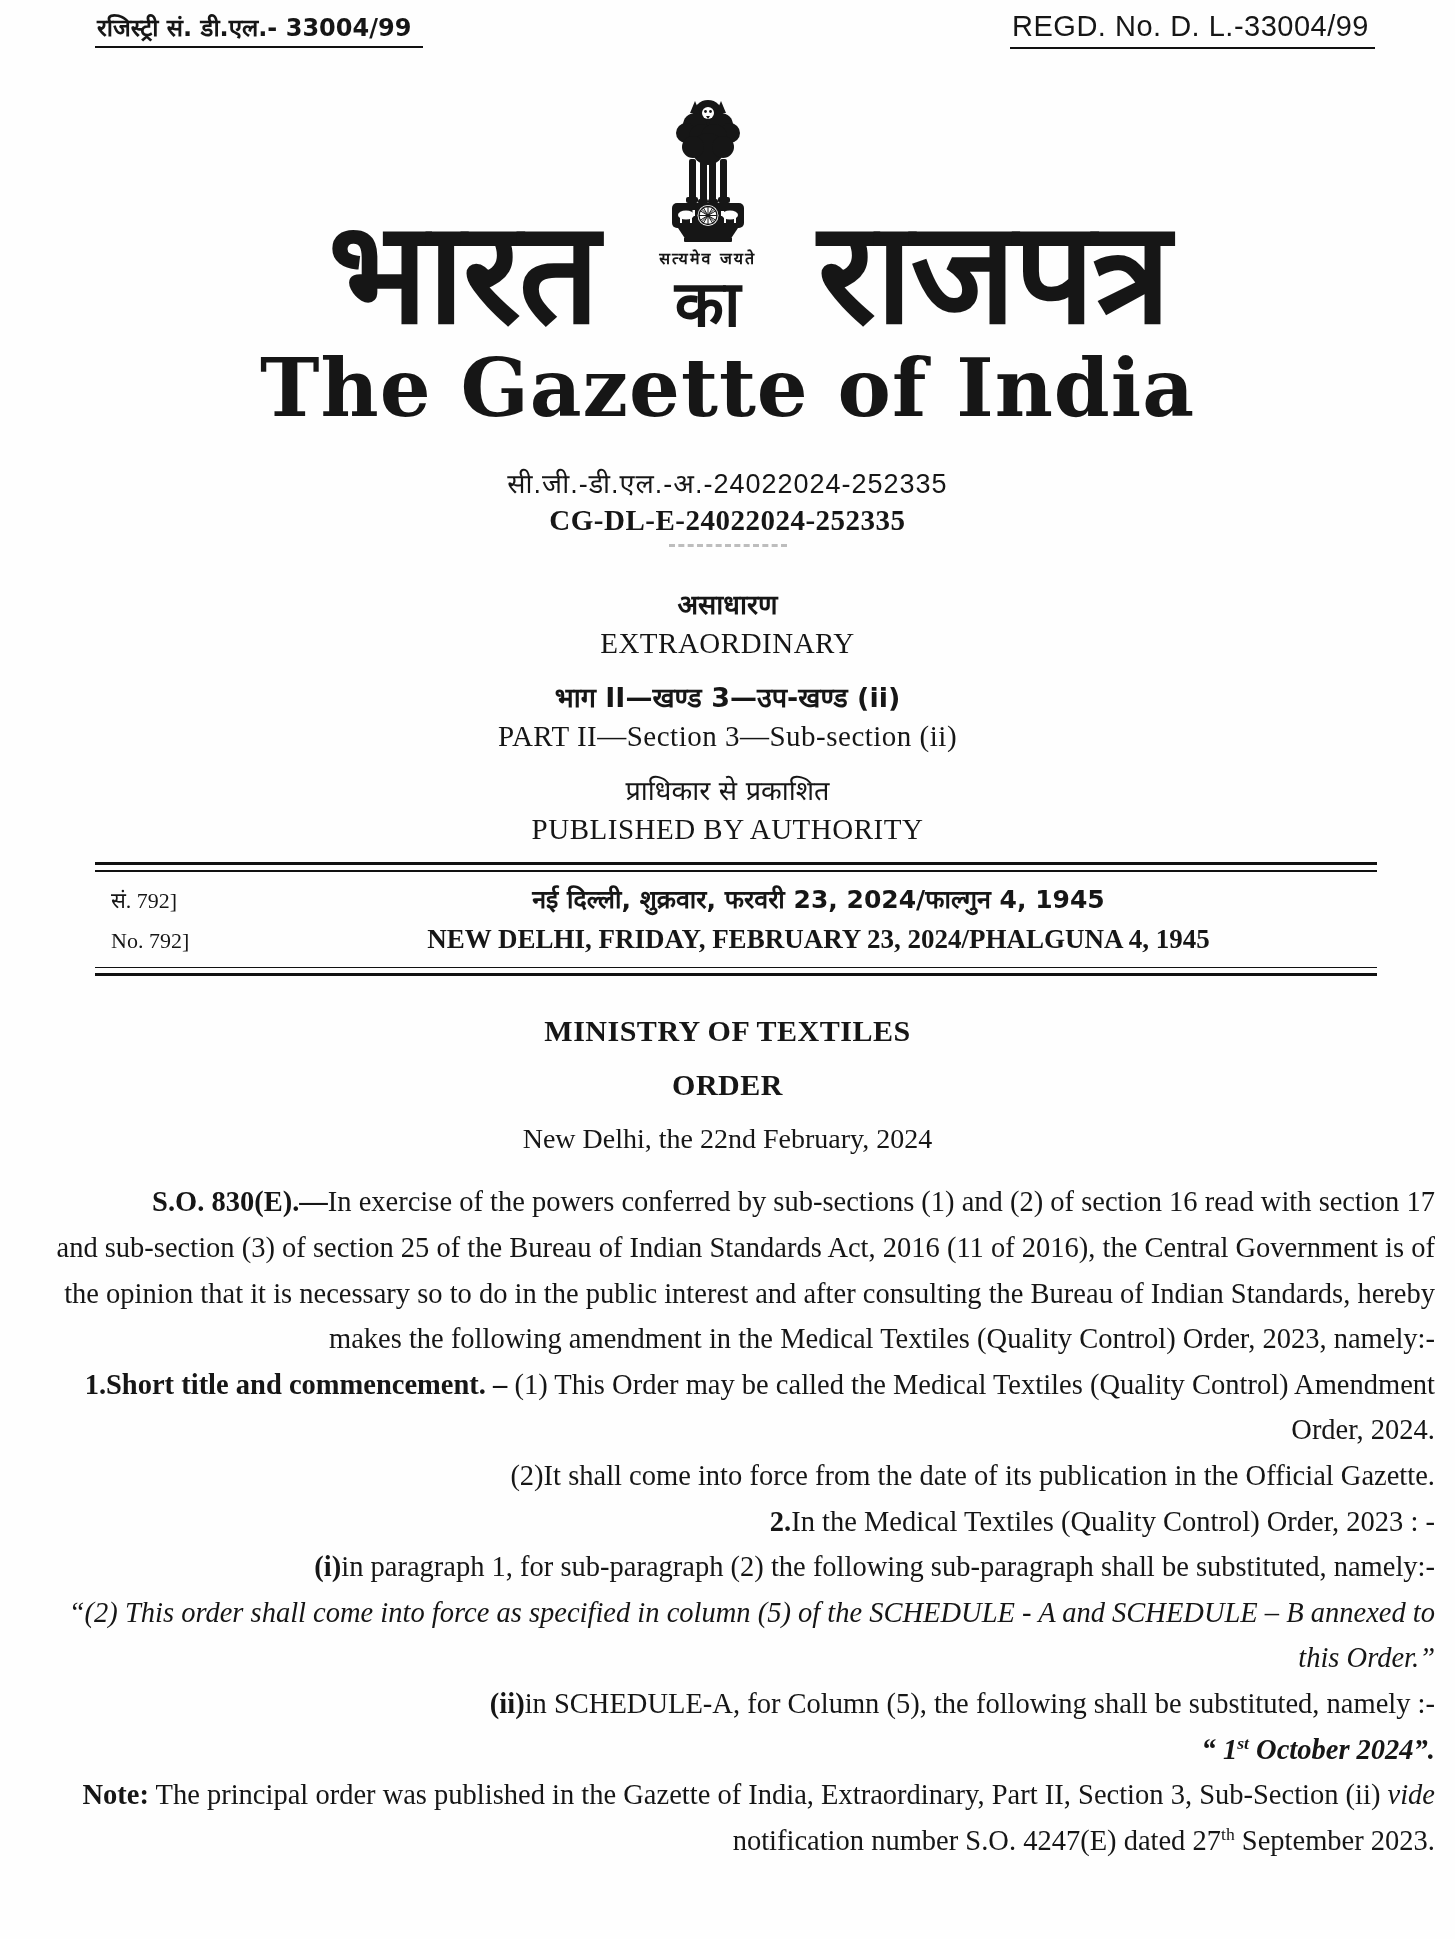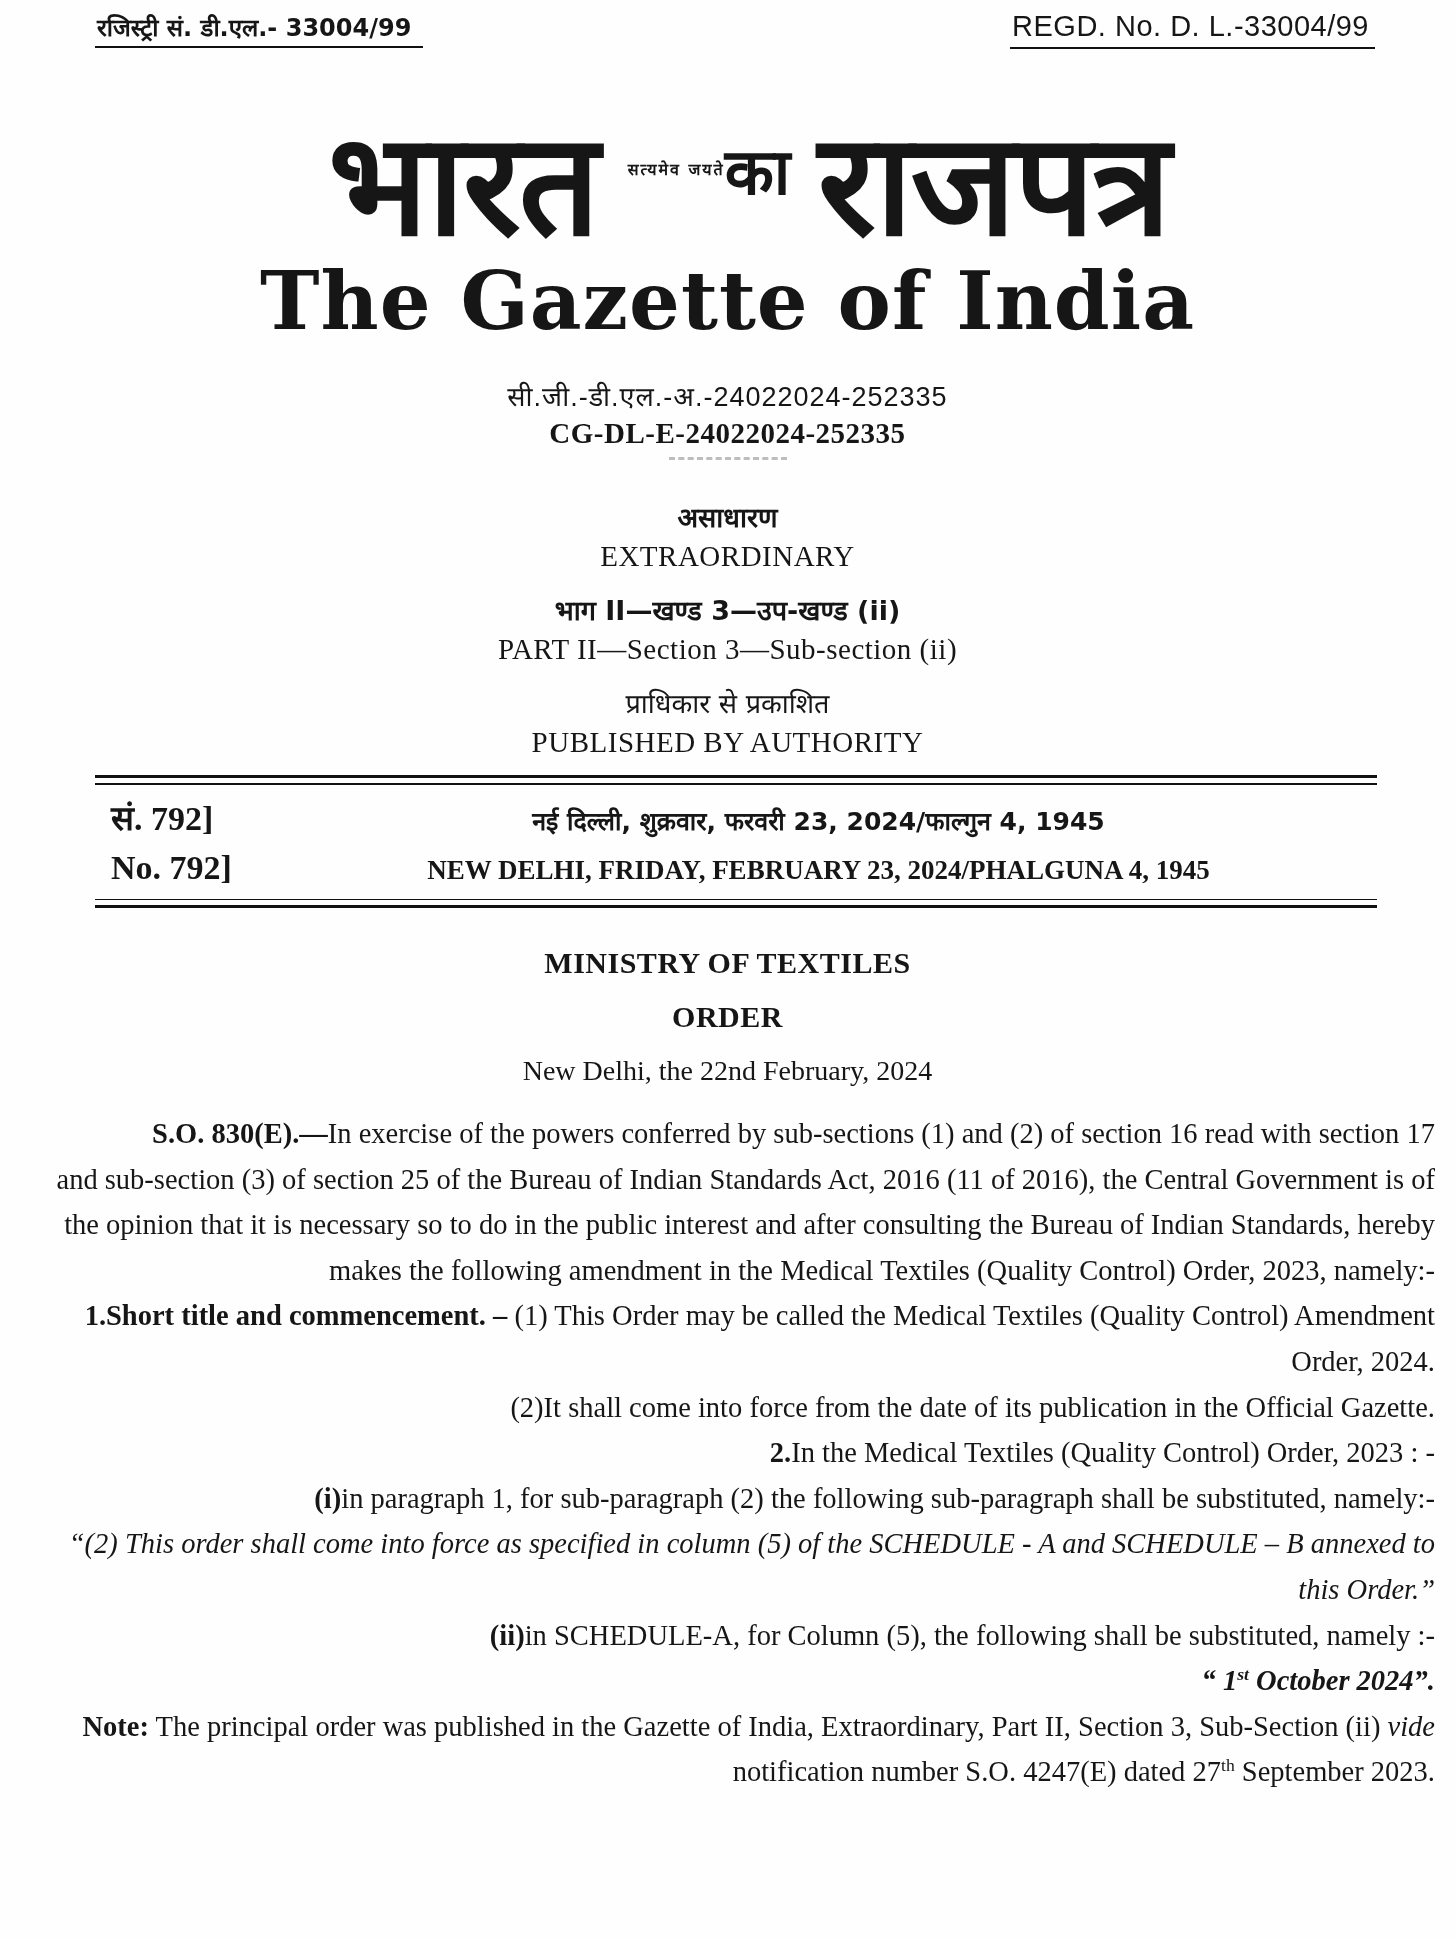--- a/index.html
+++ b/index.html
@@ -16,21 +16,21 @@
   .regd-left{font-family:"DejaVu Sans",sans-serif;font-weight:bold;font-size:24px;
     border-bottom:2.5px solid #111;padding:0 12px 3px 2px;}
   .regd-right{font-family:"Liberation Sans",sans-serif;font-size:29px;
     border-bottom:2px solid #111;padding:0 6px 4px 2px;letter-spacing:.5px;}
 
   
   .masthead{display:flex;justify-content:center;align-items:flex-end;gap:30px;
     margin-top:40px;line-height:.9;padding-left:42px;}
   .m-word{font-family:"DejaVu Sans",sans-serif;font-weight:bold;font-size:142px;
     letter-spacing:-2px;}
-  .m-center{display:flex;flex-direction:row;align-items:center;width:160px;}
+  .m-center{display:flex;flex-direction:column;align-items:center;width:160px;}
   .emblem-svg{display:block;}
   .motto{font-family:"DejaVu Sans",sans-serif;font-weight:bold;font-size:16px;
     margin-top:3px;letter-spacing:2px;white-space:nowrap;}
   .m-word-mid{font-family:"DejaVu Sans",sans-serif;font-weight:bold;font-size:64px;
     margin-top:6px;line-height:1;}
 
   .gazette-title{text-align:center;font-family:"DejaVu Serif",serif;font-weight:bold;
     font-size:80px;margin-top:10px;letter-spacing:1px;line-height:1.05;}
 
   
@@ -46,21 +46,21 @@
   .iss-pair{margin-top:18px;}
 
   
   .banner{margin:16px 78px 0 95px;position:relative;}
   .rule{background:#111;}
   .rule-a{height:3px;}
   .rule-gap{height:5px;}
   .rule-b{height:1.5px;}
   .banner-body{display:grid;grid-template-columns:295px 1fr 130px;
     padding:9px 0 12px 0;row-gap:9px;align-items:baseline;}
-  .b-num{font-weight:bold;font-size:34px;padding-left:16px;white-space:nowrap;}
+  .b-num{font-weight:normal;font-size:22px;padding-left:16px;white-space:nowrap;}
   .b-date{font-weight:bold;font-size:27px;text-align:center;white-space:nowrap;}
   .b-date-hi{font-family:"DejaVu Sans",sans-serif;font-size:25px;}
   .b-spacer{}
 
   
   .ministry-block{text-align:center;}
   .ministry{font-weight:bold;font-size:30px;margin-top:38px;letter-spacing:.5px;}
   .doc-type{font-weight:bold;font-size:30px;margin-top:20px;letter-spacing:.5px;}
   .place-date{font-size:28px;margin-top:21px;}
 

